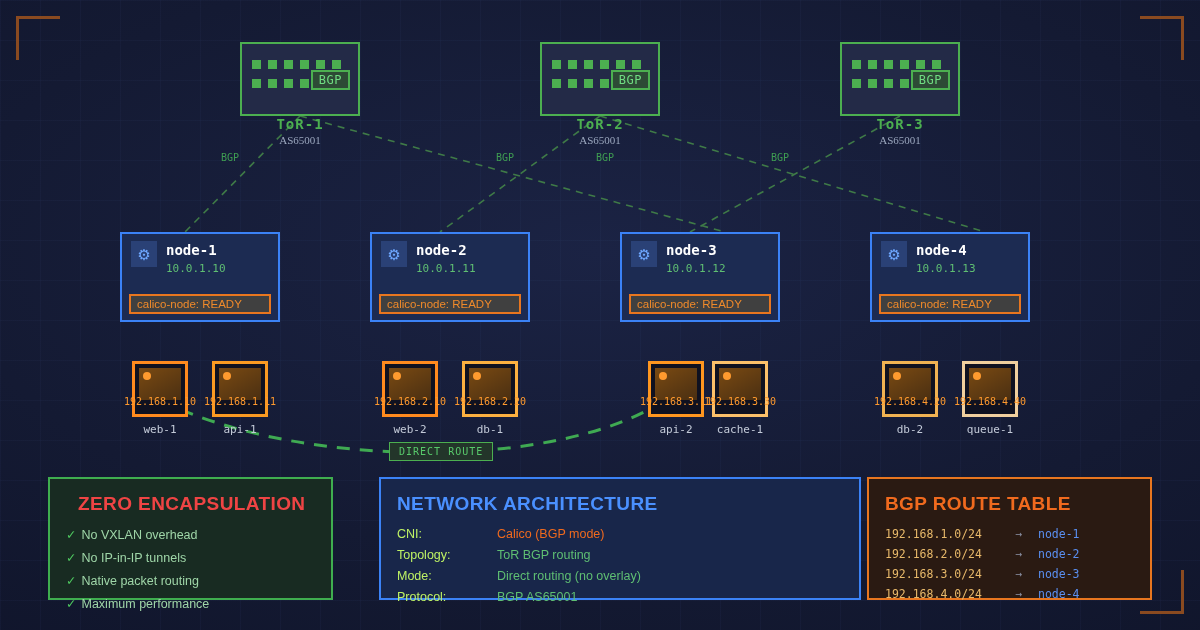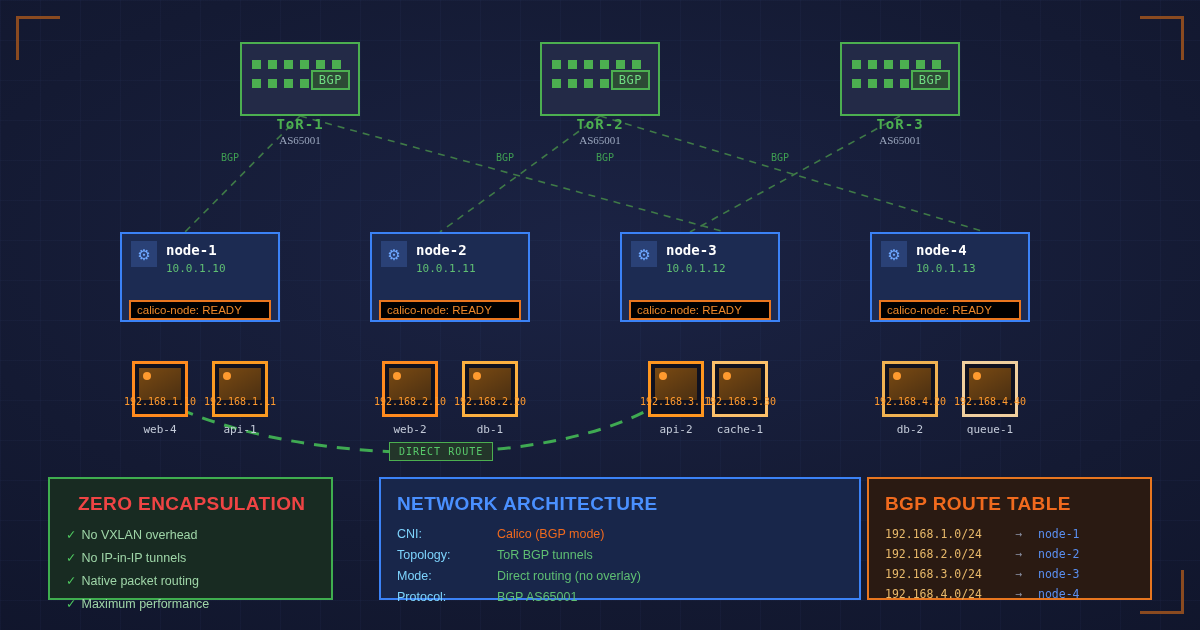--- a/index.html
+++ b/index.html
@@ -74,22 +74,22 @@
   .node-icon {
     width:26px; height:26px; background:#2a4176;
     display:flex; align-items:center; justify-content:center;
     color:#6fa8ff; font-size:15px; line-height:1;
   }
   .node-name { color:#ffffff; font-family:"DejaVu Sans Mono", monospace;
     font-size:14px; font-weight:bold; line-height:15px; }
   .node-ip { color:#5fbf73; font-family:"DejaVu Sans Mono", monospace;
     font-size:11px; margin-top:3px; }
   .node-status {
-    position:absolute; left:7px; right:7px; bottom:0;
-    border:2px solid #e8761f; background:#000000;
+    position:absolute; left:7px; right:7px; bottom:6px;
+    border:2px solid #e8761f; background:#404040;
     color:#f08a2a; font-size:11.5px; padding:2px 6px;
   }
 
   
   .pod { position:absolute; width:56px; }
   .pod-box { width:56px; height:56px; border:3px solid #ff8a1e; position:relative; background:#0f1120; }
   .pod-inner { position:absolute; left:4px; top:4px; right:4px; bottom:14px;
     background:linear-gradient(150deg,#7a4a12 0%,#4a2f12 100%); }
   .pod-dot { position:absolute; left:8px; top:8px; width:8px; height:8px;
     border-radius:50%; background:#ff9a2e; }
@@ -114,21 +114,21 @@
   #panel-zero { left:48px; top:477px; width:285px; height:123px;
     border-color:#3fae4f; background:#182b22; }
   #panel-zero .panel-title { color:#ef4444;margin-left:12px; }
   .zero-item { color:#9fd6a8; font-size:12.5px; margin-bottom:8px; }
   .zero-item .chk { color:#4ec95f; margin-right:5px; }
 
   #panel-arch { left:379px; top:477px; width:482px; height:123px;
     border-color:#3b82f6; background:#18264a; }
   #panel-arch .panel-title { color:#4a90ff; }
   .arch-row { display:flex; font-size:12.5px; margin-bottom:7px; }
-  .arch-key { width:100px; color:#7dd3fc; }
+  .arch-key { width:100px; color:#bef264; }
   .arch-val { color:#5fbf73; }
   .arch-val.accent { color:#f06a1e; }
 
   #panel-bgp { left:867px; top:477px; width:285px; height:123px;
     border-color:#e8761f; background:#2a1a12; }
   #panel-bgp .panel-title { color:#f06a1e; }
   .route-row { display:flex; align-items:center; font-family:"DejaVu Sans Mono", monospace;
     font-size:11.5px; margin-bottom:6px; }
   .route-cidr { width:115px; color:#e8b96a; }
   .route-arrow { width:38px; color:#8d94a8; text-align:center; }
@@ -292,21 +292,21 @@
     </div>
     <div class="node-status">calico-node: READY</div>
   </div>
 
   <div class="pod" style="left:132px; top:361px;">
     <div class="pod-box" style="border-color:#ff8a1e;">
       <span class="pod-inner"></span>
       <span class="pod-dot"></span>
       <span class="pod-ip">192.168.1.10</span>
     </div>
-    <div class="pod-label">web-4</div>
+    <div class="pod-label">web-1</div>
   </div>
   <div class="pod" style="left:212px; top:361px;">
     <div class="pod-box" style="border-color:#fa9a22;">
       <span class="pod-inner"></span>
       <span class="pod-dot"></span>
       <span class="pod-ip">192.168.1.11</span>
     </div>
     <div class="pod-label">api-1</div>
   </div>
   <div class="pod" style="left:382px; top:361px;">
@@ -377,21 +377,21 @@
   </div>
 
   <div class="panel" id="panel-arch">
     <div class="panel-title">NETWORK ARCHITECTURE</div>
     <div class="arch-row">
       <span class="arch-key">CNI:</span>
       <span class="arch-val accent">Calico (BGP mode)</span>
     </div>
     <div class="arch-row">
       <span class="arch-key">Topology:</span>
-      <span class="arch-val">ToR BGP tunnels</span>
+      <span class="arch-val">ToR BGP routing</span>
     </div>
     <div class="arch-row">
       <span class="arch-key">Mode:</span>
       <span class="arch-val">Direct routing (no overlay)</span>
     </div>
     <div class="arch-row">
       <span class="arch-key">Protocol:</span>
       <span class="arch-val">BGP AS65001</span>
     </div>
   </div>

